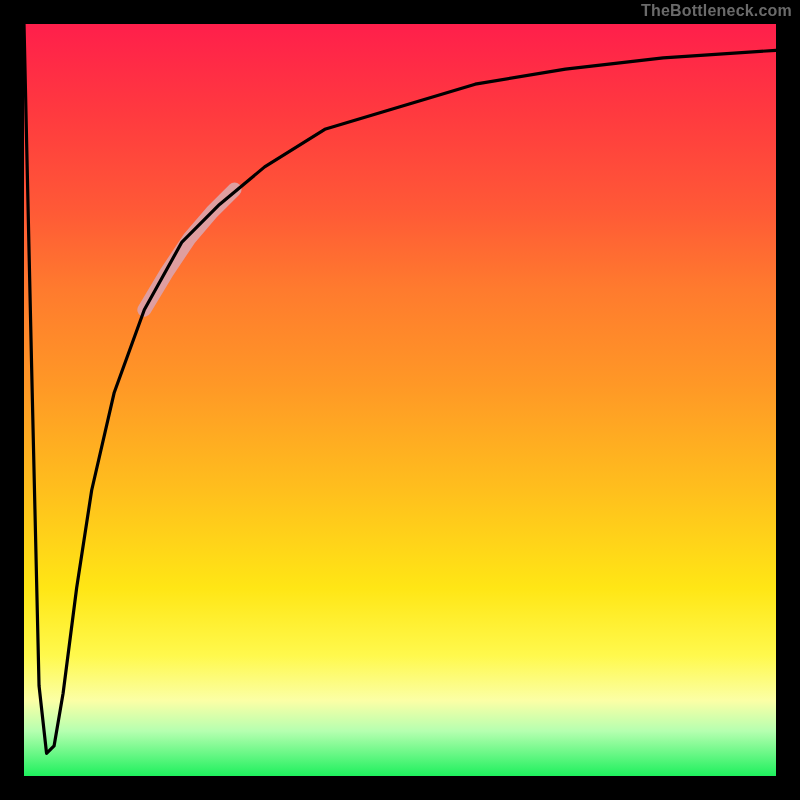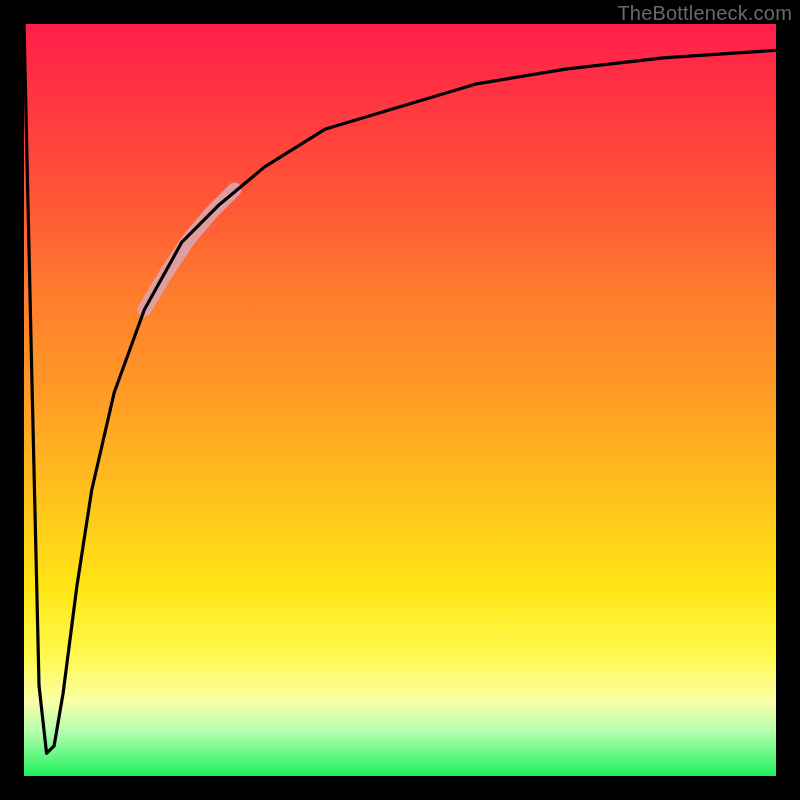--- a/index.html
+++ b/index.html
@@ -43,22 +43,22 @@
     top: 24px;
     width: 752px;
     height: 752px;
     z-index: 2;
   }
   .watermark {
     position: absolute;
     top: 2px;
     right: 8px;
     color: #6a6a6a;
-    font-size: 20px;
-    font-weight: 400;
+    font-size: 16px;
+    font-weight: 700;
     letter-spacing: 0.2px;
     z-index: 3;
   }
 </style>
 </head>
 <body>
 
 <div class="chart-frame">
 
   <div class="plot-bg"></div>

